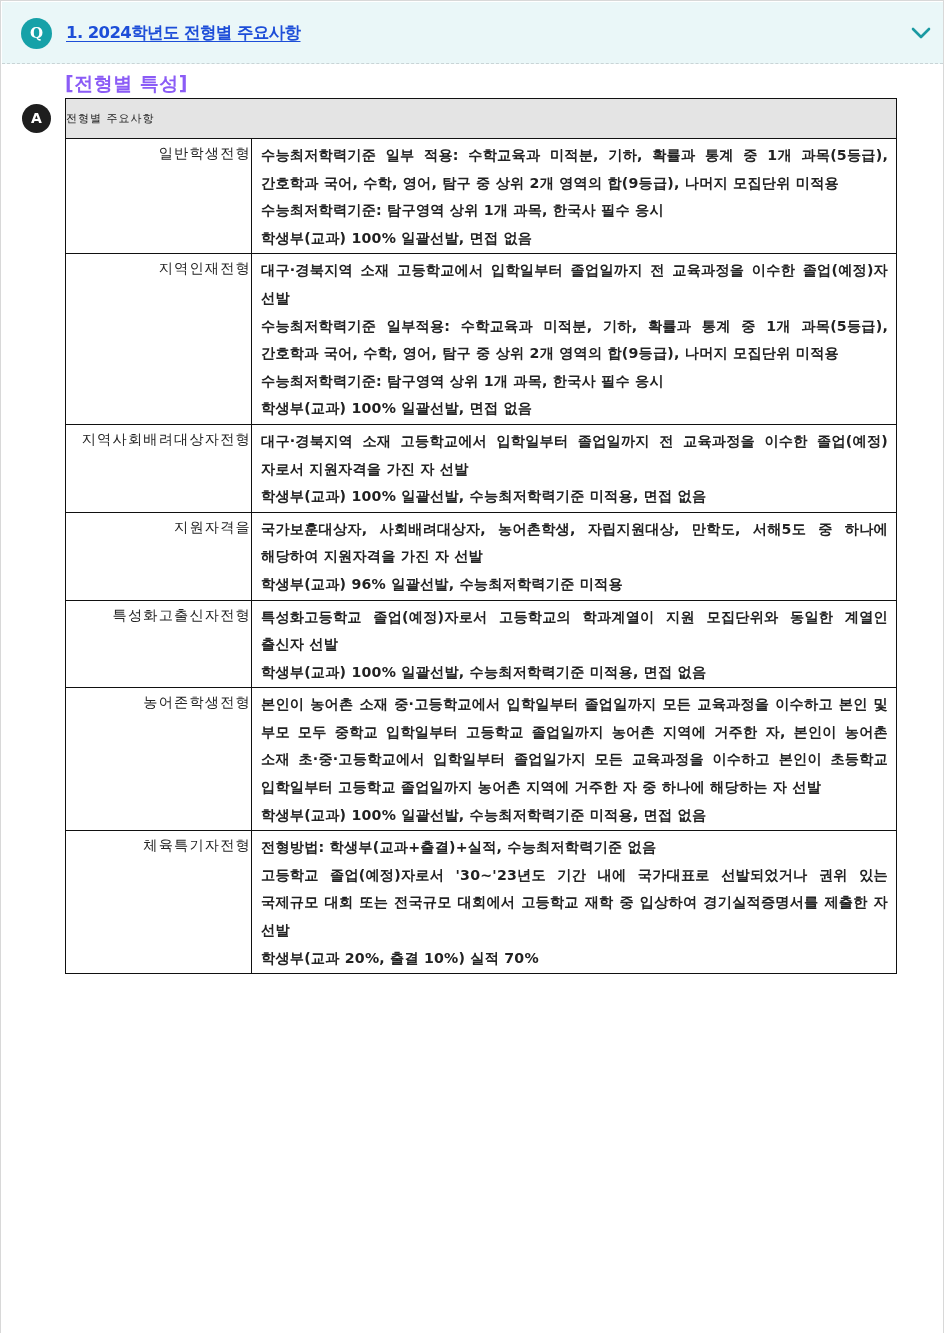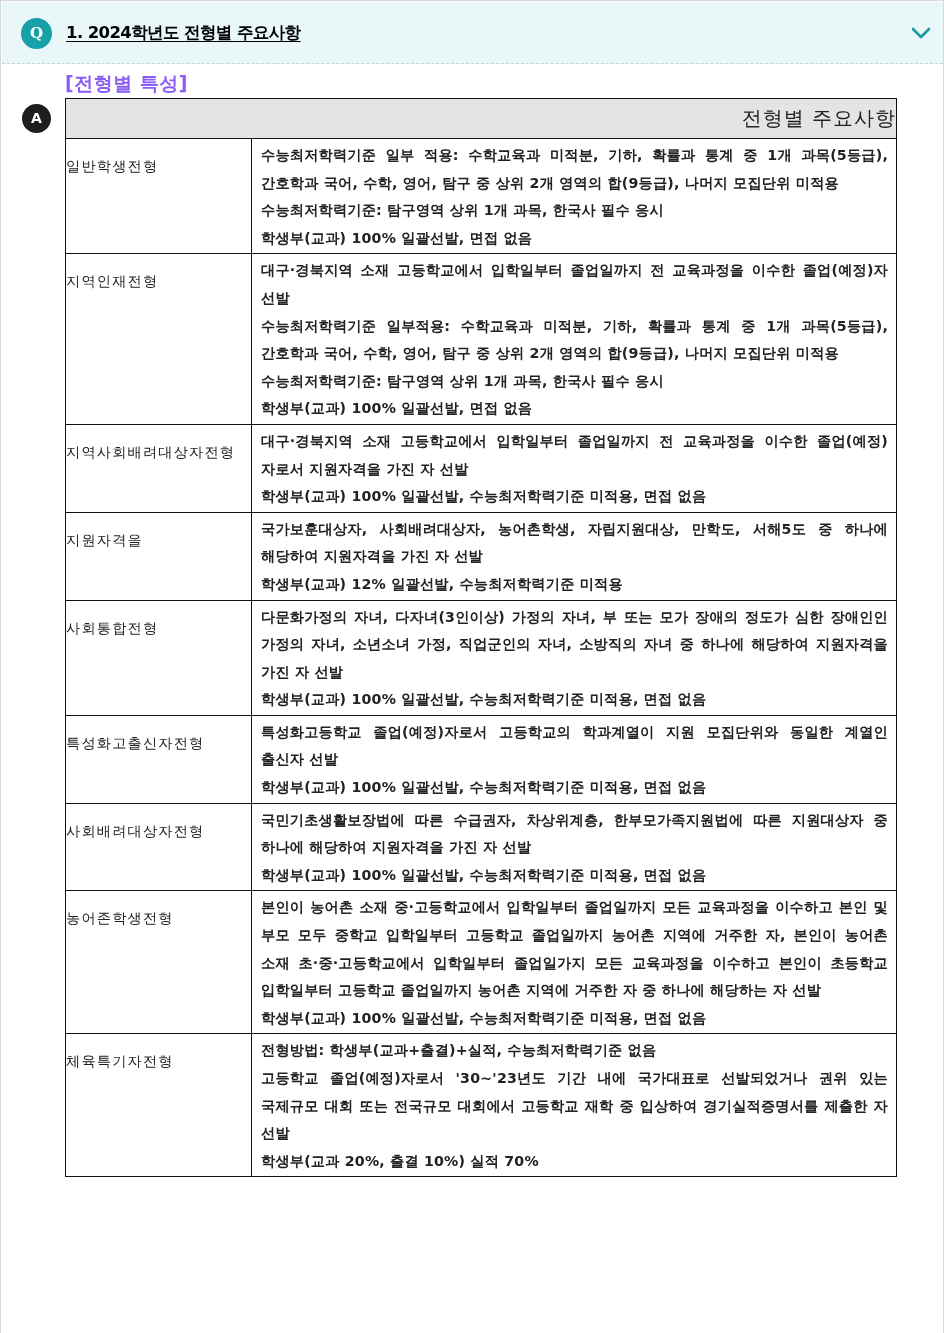--- a/index.html
+++ b/index.html
@@ -14,48 +14,48 @@
       background: #eaf7f8; border-bottom: 1px dashed #c9d4d6;
     }
     .q-badge {
       position: absolute; left: 19px; top: 16px; width: 31px; height: 31px;
       border-radius: 50%; background: #16a1a8; color: #fff;
       font-family: "DejaVu Serif", "Liberation Serif", serif; font-weight: bold;
       font-size: 15px; line-height: 31px; text-align: center;
     }
     .q-title {
       position: absolute; left: 64px; top: 20px; font-size: 16.5px; font-weight: bold;
-      color: #000000; text-decoration: underline; text-underline-offset: 3px; letter-spacing: -0.6px;
+      color: #1d4ed8; text-decoration: underline; text-underline-offset: 3px; letter-spacing: -0.6px;
       cursor: pointer;
     }
     .chevron {
       position: absolute; left: 908px; top: 22px; width: 22px; height: 18px; cursor: pointer;
     }
     .a-badge {
       position: absolute; left: 21px; top: 103px; width: 29px; height: 29px;
       border-radius: 50%; background: #1e1e1e; color: #fff;
       font-size: 14px; font-weight: bold; line-height: 29px; text-align: center;
     }
     .section-title {
       position: absolute; left: 64px; top: 70px; font-size: 19px; font-weight: bold;
       color: #8b5cf6; letter-spacing: 0.5px;
     }
     table.main {
       position: absolute; left: 64px; top: 97px; width: 832px;
       border-collapse: collapse; font-size: 14.2px; color: #222;
     }
     table.main th {
       background: #e4e4e4; border: 1.5px solid #111; height: 40px;
-      font-weight: normal; text-align: right; font-size: 20px; letter-spacing: 1px;
+      font-weight: normal; text-align: left; font-size: 11px; letter-spacing: 1px;
     }
     table.main td {
       border: 1.5px solid #111; vertical-align: top;
     }
     td.type-cell {
-      width: 186px; text-align: left; padding-top: 13px; letter-spacing: 1.2px;
+      width: 186px; text-align: right; padding-top: 0; letter-spacing: 1.2px;
       line-height: 28px;
     }
     td.desc-cell {
       padding: 3px 8px 1px 9px; text-align: justify; line-height: 27.6px; letter-spacing: 0.2px;
       word-break: keep-all;
       font-weight: bold;
     }
     .line { display: block; }
   </style>
 </head>
@@ -106,48 +106,34 @@
         <td class="desc-cell">
           <span class="line">대구·경북지역 소재 고등학교에서 입학일부터 졸업일까지 전 교육과정을 이수한 졸업(예정)자로서 지원자격을 가진 자 선발</span>
           <span class="line">학생부(교과) 100% 일괄선발, 수능최저학력기준 미적용, 면접 없음</span>
         </td>
       </tr>
 
       <tr>
         <td class="type-cell">지원자격을</td>
         <td class="desc-cell">
           <span class="line">국가보훈대상자, 사회배려대상자, 농어촌학생, 자립지원대상, 만학도, 서해5도 중 하나에 해당하여 지원자격을 가진 자 선발</span>
-          <span class="line">학생부(교과) 12% 일괄선발, 수능최저학력기준 미적용</span>
+          <span class="line">학생부(교과) 96% 일괄선발, 수능최저학력기준 미적용</span>
         </td>
       </tr>
 
-      <tr>
-        <td class="type-cell">사회통합전형</td>
-        <td class="desc-cell">
-          <span class="line">다문화가정의 자녀, 다자녀(3인이상) 가정의 자녀, 부 또는 모가 장애의 정도가 심한 장애인인 가정의 자녀, 소년소녀 가정, 직업군인의 자녀, 소방직의 자녀 중 하나에 해당하여 지원자격을 가진 자 선발</span>
-          <span class="line">학생부(교과) 100% 일괄선발, 수능최저학력기준 미적용, 면접 없음</span>
-        </td>
-      </tr>
 
 
       <tr>
         <td class="type-cell">특성화고출신자전형</td>
         <td class="desc-cell">
           <span class="line">특성화고등학교 졸업(예정)자로서 고등학교의 학과계열이 지원 모집단위와 동일한 계열인 출신자 선발</span>
           <span class="line">학생부(교과) 100% 일괄선발, 수능최저학력기준 미적용, 면접 없음</span>
         </td>
       </tr>
 
-      <tr>
-        <td class="type-cell">사회배려대상자전형</td>
-        <td class="desc-cell">
-          <span class="line">국민기초생활보장법에 따른 수급권자, 차상위계층, 한부모가족지원법에 따른 지원대상자 중 하나에 해당하여 지원자격을 가진 자 선발</span>
-          <span class="line">학생부(교과) 100% 일괄선발, 수능최저학력기준 미적용, 면접 없음</span>
-        </td>
-      </tr>
 
       <tr>
         <td class="type-cell">농어존학생전형</td>
         <td class="desc-cell">
           <span class="line">본인이 농어촌 소재 중·고등학교에서 입학일부터 졸업일까지 모든 교육과정을 이수하고 본인 및 부모 모두 중학교 입학일부터 고등학교 졸업일까지 농어촌 지역에 거주한 자, 본인이 농어촌 소재 초·중·고등학교에서 입학일부터 졸업일가지 모든 교육과정을 이수하고 본인이 초등학교 입학일부터 고등학교 졸업일까지 농어촌 지역에 거주한 자 중 하나에 해당하는 자 선발</span>
           <span class="line">학생부(교과) 100% 일괄선발, 수능최저학력기준 미적용, 면접 없음</span>
         </td>
       </tr>
 
 

